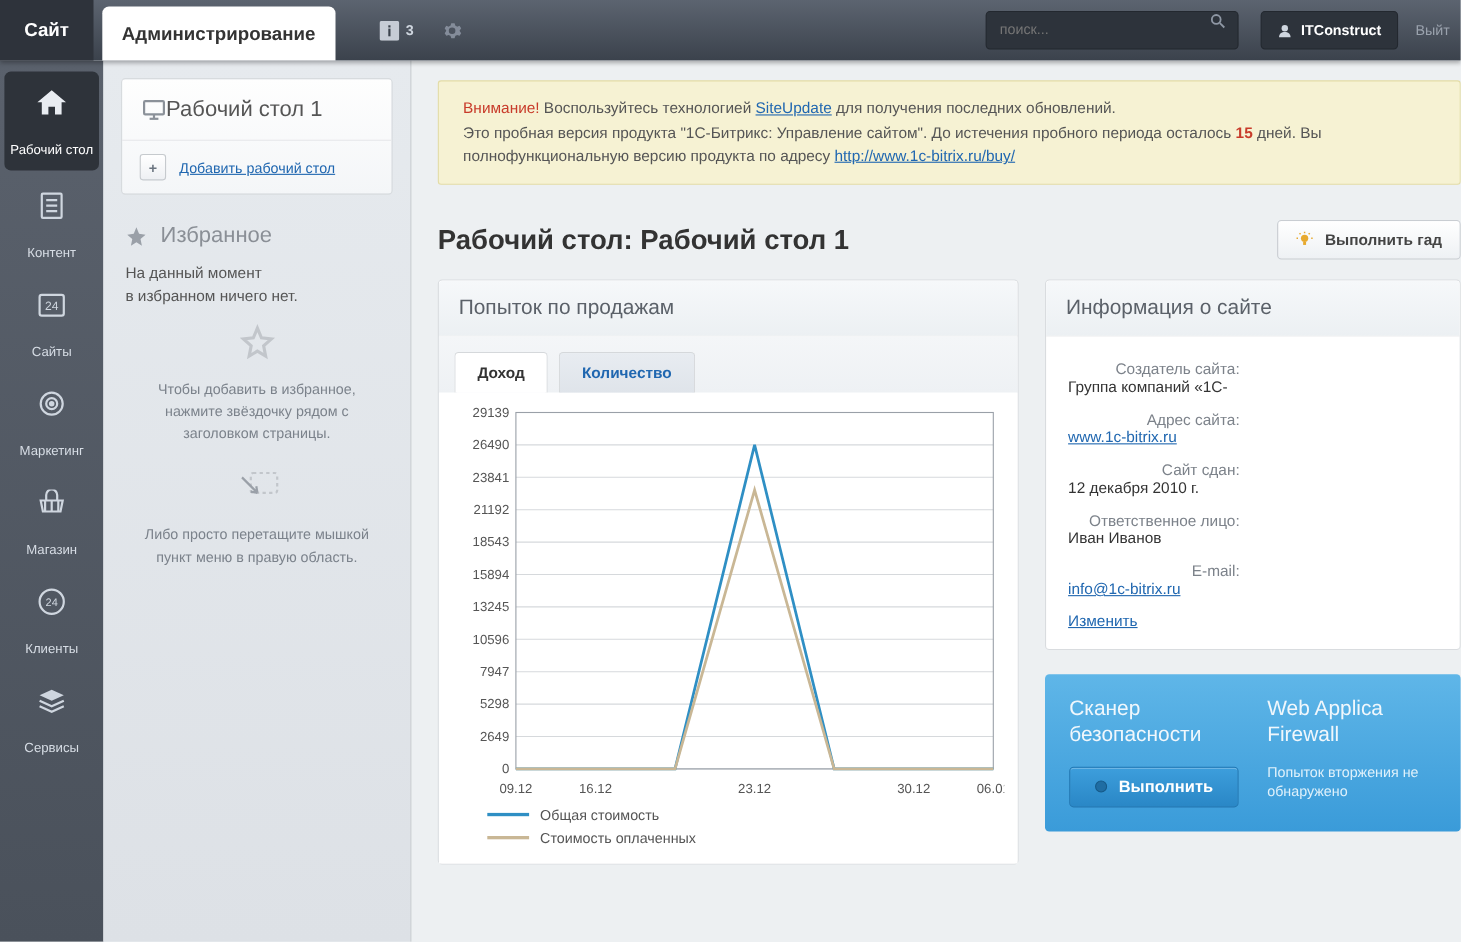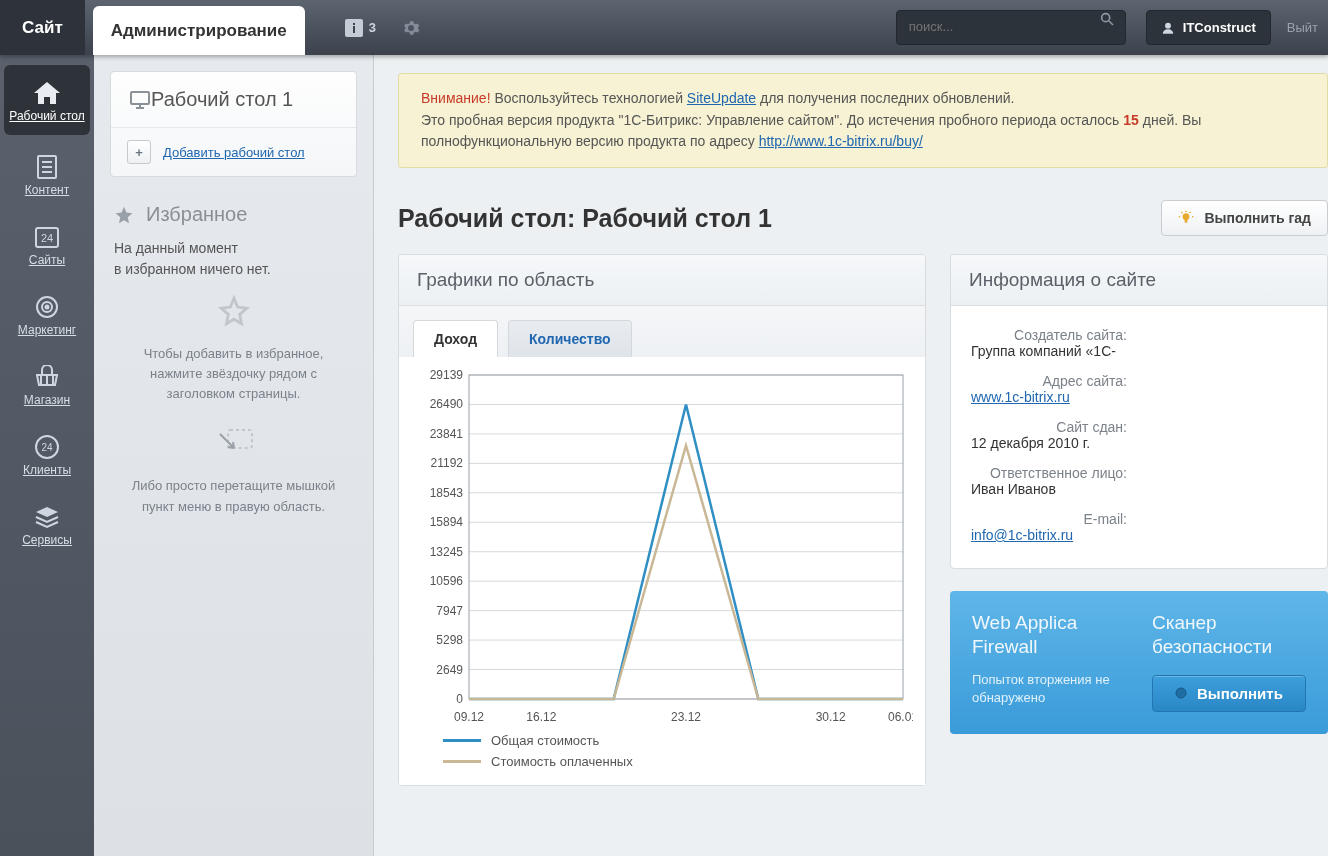--- a/index.html
+++ b/index.html
@@ -15,21 +15,21 @@
 .top-badge { display: flex; align-items: center; color: #cfd6df; padding: 0 14px; font-weight: bold; gap: 6px; cursor: pointer; }
 .top-gear { display: flex; align-items: center; color: #8e97a4; padding: 0 12px; cursor: pointer; }
 .top-flex { flex: 1; }
 .search { display: flex; align-items: flex-start; background: #2d333b; border-radius: 4px; margin: 10px 14px; padding: 0 10px; width: 230px; border: 1px solid #23282f; }
 .search input { flex: 1; background: transparent; border: none; color: #8e97a4; font-size: 13px; padding: 8px 2px; outline: none; }
 .user-btn { display: flex; align-items: center; background: #2d333b; border-radius: 4px; margin: 10px 6px; padding: 0 14px; color: #fff; font-weight: bold; gap: 8px; cursor: pointer; border: 1px solid #23282f; }
 .logout { display: flex; align-items: center; color: #9aa2ad; padding: 0 10px; cursor: pointer; }
 
 
 .rail { position: absolute; left: 0; top: 55px; bottom: 0; width: 94px; background: linear-gradient(#5a616c, #4a515b); display: flex; flex-direction: column; align-items: stretch; padding-top: 6px; }
-.rail-item { display: flex; flex-direction: column; align-items: center; gap: 2px; color: #d7dde5; padding: 14px 4px 12px; cursor: pointer; font-size: 12px; text-align: center; text-decoration: underline; }
+.rail-item { display: flex; flex-direction: column; align-items: center; gap: 22px; color: #d7dde5; padding: 14px 4px 12px; cursor: pointer; font-size: 12px; text-align: center; }
 .rail-item.active { background: #2e333a; border-radius: 6px; margin: 4px; color: #fff; }
 .rail-icon { width: 30px; height: 28px; display: flex; align-items: center; justify-content: center; }
 
 
 .side { position: absolute; left: 94px; top: 55px; bottom: 0; width: 280px; background: linear-gradient(#e6eaee, #dde1e6); border-right: 1px solid #c8ccd0; padding: 16px; }
 .side-card { background: linear-gradient(#fefefe, #f4f6f8); border: 1px solid #d7dbde; border-radius: 4px; margin-bottom: 20px; }
 .desk-title { display: flex; align-items: center; padding: 16px 18px; font-size: 20px; color: #555; border-bottom: 1px solid #e6e8ea; }
 .add-desk { display: flex; align-items: center; gap: 12px; padding: 12px 16px; }
 .add-btn { width: 24px; height: 24px; border: 1px solid #c6cace; border-radius: 3px; background: linear-gradient(#fff,#eef0f3); display: flex; align-items: center; justify-content: center; color: #6b7580; font-weight: bold; cursor: pointer; }
 .add-desk a { font-size: 13px; }
@@ -274,21 +274,21 @@
             </g>
           </svg>
         </span>
       <span>Выполнить гад</span>
     </div>
   </div>
 
   <div class="widgets">
 
     <div class="widget w-chart">
-      <div class="w-head">Графики по область</div>
+      <div class="w-head">Попыток по продажам</div>
       <div class="tabs">
         <div class="tab active">Доход</div>
         <div class="tab inactive">Количество</div>
       </div>
       <div class="chart-body">
         <svg id="chart-svg" width="500" height="360" viewBox="0 0 500 360">
             <line x1="56" y1="332" x2="490" y2="332" stroke="#d6d9dc"></line>
             <text x="50" y="336" text-anchor="end" font-size="12" fill="#555">0</text>
             <line x1="56" y1="302.54545454545456" x2="490" y2="302.54545454545456" stroke="#d6d9dc"></line>
             <text x="50" y="306.54545454545456" text-anchor="end" font-size="12" fill="#555">2649</text>
@@ -351,37 +351,38 @@
               <div class="info-v">12 декабря 2010 г.</div>
             </div>
             <div class="info-row">
               <div class="info-k">Ответственное лицо:</div>
               <div class="info-v">Иван Иванов</div>
             </div>
             <div class="info-row">
               <div class="info-k">E-mail:</div>
               <div class="info-v"><a>info@1c-bitrix.ru</a></div>
             </div>
+            <div class="info-change"><a>Изменить</a></div>
           </div>
       </div>
 
       <div class="scanner">
-        <div class="scan-col">
-          <div class="scan-title" id="firewall-title">Web Applica<br>Firewall</div>
-          <div class="scan-sub">Попыток вторжения не обнаружено</div>
-        </div>
         <div class="scan-col">
           <div class="scan-title">Сканер безопасности</div>
           <div class="scan-btn">
             <span>
                 <svg width="12" height="12">
                   <circle cx="6" cy="6" r="5" fill="#1f6da3" stroke="#165a89"></circle>
                 </svg>
               </span>
             <span>Выполнить</span>
           </div>
         </div>
+        <div class="scan-col">
+          <div class="scan-title" id="firewall-title">Web Applica<br>Firewall</div>
+          <div class="scan-sub">Попыток вторжения не обнаружено</div>
+        </div>
       </div>
 
     </div>
   </div>
 
 </div>
 
 </body></html>

